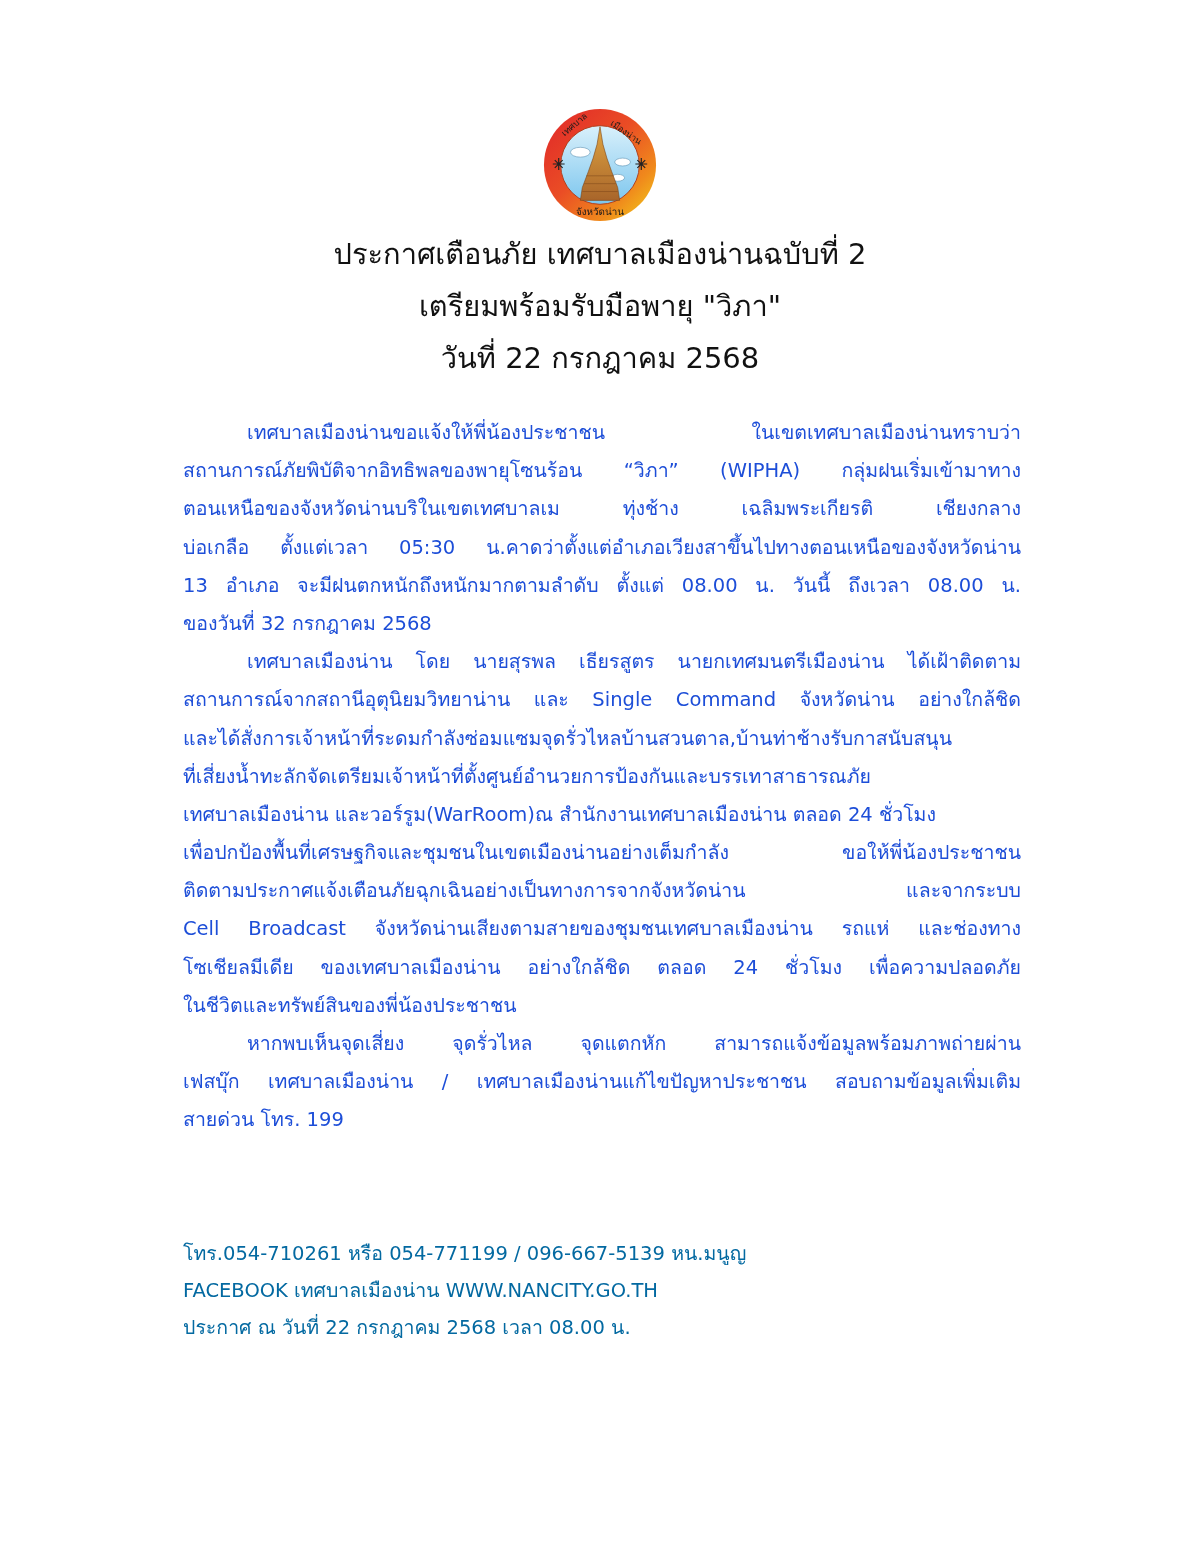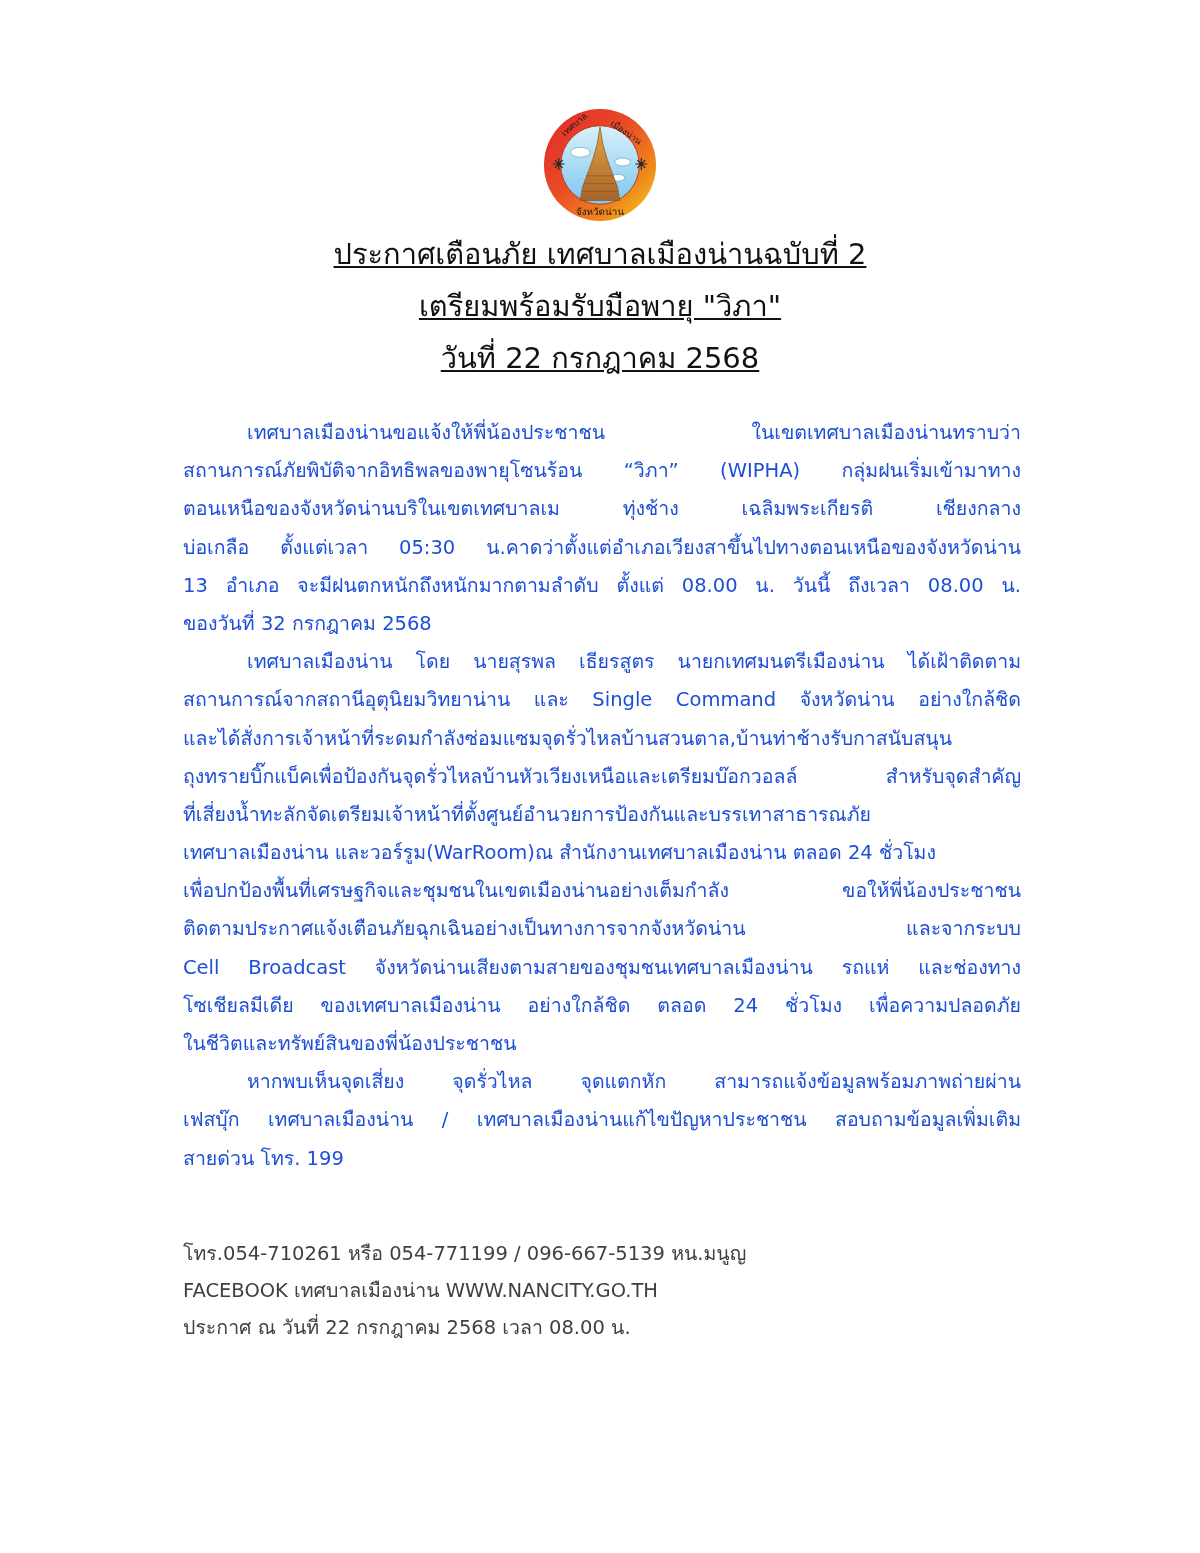--- a/index.html
+++ b/index.html
@@ -38,21 +38,20 @@
       top: 228px;
       width: 1200px;
       text-align: center;
     }
     .title-line {
       font-size: 29px;
       line-height: 52px;
       height: 52px;
       white-space: nowrap;
       color: #111;
-      text-decoration: underline;
     }
 
     
     .body-block {
       position: absolute;
       left: 183px;
       top: 414px;
       width: 838px;
     }
     .line {
@@ -74,21 +73,21 @@
       position: absolute;
       left: 183px;
       top: 1235px;
       width: 700px;
     }
     .footer-line {
       font-size: 19.5px;
       line-height: 37px;
       height: 37px;
       white-space: nowrap;
-      color: #404040;
+      color: #0369a1;
     }
   </style>
 </head>
 <body>
 
 <div class="page">
 
   <div class="seal">
     <svg viewBox="0 0 120 118" xmlns="http://www.w3.org/2000/svg">
       <defs>
@@ -140,21 +139,20 @@
       <div class="line">สถานการณ์ภัยพิบัติจากอิทธิพลของพายุโซนร้อน “วิภา” (WIPHA) กลุ่มฝนเริ่มเข้ามาทาง</div>
       <div class="line">ตอนเหนือของจังหวัดน่านบริในเขตเทศบาลเม  ทุ่งช้าง  เฉลิมพระเกียรติ  เชียงกลาง</div>
       <div class="line">บ่อเกลือ  ตั้งแต่เวลา 05:30 น.คาดว่าตั้งแต่อำเภอเวียงสาขึ้นไปทางตอนเหนือของจังหวัดน่าน</div>
       <div class="line">13 อำเภอ จะมีฝนตกหนักถึงหนักมากตามลำดับ ตั้งแต่ 08.00 น. วันนี้ ถึงเวลา 08.00 น.</div>
       <div class="line last">ของวันที่ 32 กรกฎาคม 2568</div>
     </div>
     <div>
       <div class="line indent">เทศบาลเมืองน่าน โดย นายสุรพล เธียรสูตร นายกเทศมนตรีเมืองน่าน ได้เฝ้าติดตาม</div>
       <div class="line">สถานการณ์จากสถานีอุตุนิยมวิทยาน่าน และ Single Command จังหวัดน่าน อย่างใกล้ชิด</div>
       <div class="line">และได้สั่งการเจ้าหน้าที่ระดมกำลังซ่อมแซมจุดรั่วไหลบ้านสวนตาล,บ้านท่าช้างรับกาสนับสนุน</div>
-      <div class="line">ถุงทรายบิ๊กแบ็คเพื่อป้องกันจุดรั่วไหลบ้านหัวเวียงเหนือและเตรียมบ๊อกวอลล์ สำหรับจุดสำคัญ</div>
       <div class="line">ที่เสี่ยงน้ำทะลักจัดเตรียมเจ้าหน้าที่ตั้งศูนย์อำนวยการป้องกันและบรรเทาสาธารณภัย</div>
       <div class="line last">เทศบาลเมืองน่าน และวอร์รูม(WarRoom)ณ สำนักงานเทศบาลเมืองน่าน ตลอด 24 ชั่วโมง</div>
     </div>
     <div>
       <div class="line">เพื่อปกป้องพื้นที่เศรษฐกิจและชุมชนในเขตเมืองน่านอย่างเต็มกำลัง ขอให้พี่น้องประชาชน</div>
       <div class="line">ติดตามประกาศแจ้งเตือนภัยฉุกเฉินอย่างเป็นทางการจากจังหวัดน่าน และจากระบบ</div>
       <div class="line">Cell Broadcast จังหวัดน่านเสียงตามสายของชุมชนเทศบาลเมืองน่าน รถแห่ และช่องทาง</div>
       <div class="line">โซเชียลมีเดีย ของเทศบาลเมืองน่าน อย่างใกล้ชิด  ตลอด 24 ชั่วโมง เพื่อความปลอดภัย</div>
       <div class="line last">ในชีวิตและทรัพย์สินของพี่น้องประชาชน</div>
     </div>

